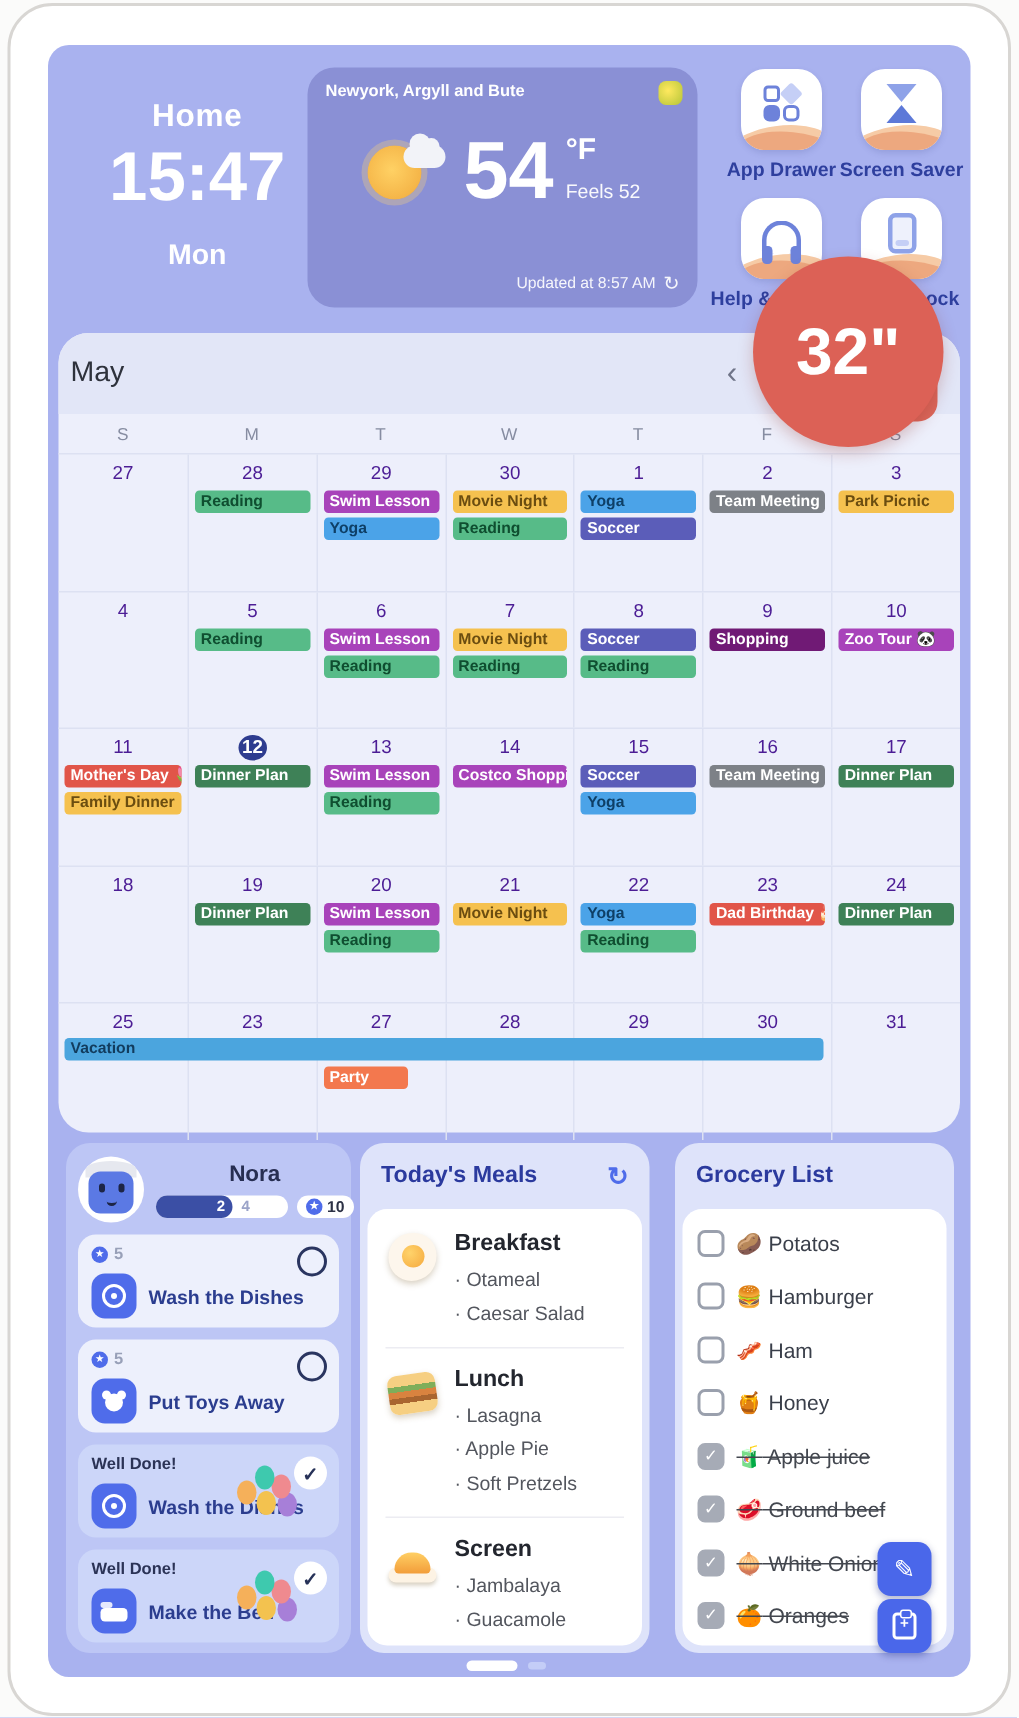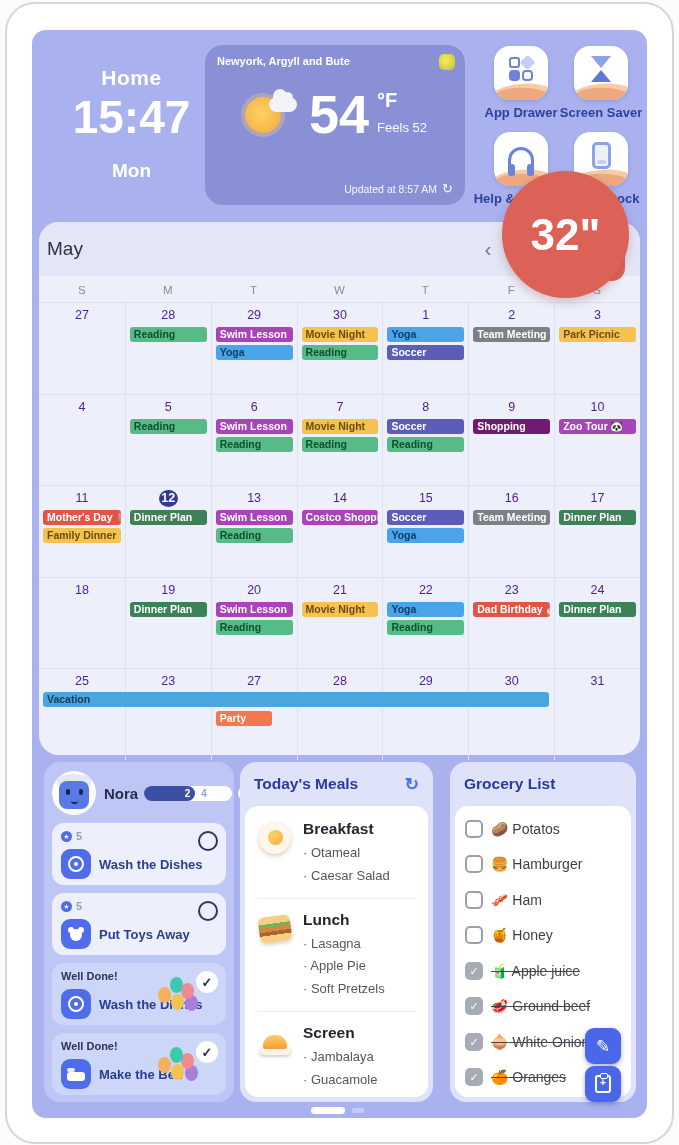--- a/index.html
+++ b/index.html
@@ -76,21 +76,21 @@
 
   
   .panel{position:absolute;top:732px;height:340px;border-radius:16px;box-sizing:border-box}
   .panel-ch{left:12px;width:190px;background:#bdc6f5;padding:9px 8px}
   .ch-head{display:flex;gap:8px;align-items:center}
   .avatar{width:44px;height:44px;background:#fff;border-radius:50%;position:relative;flex:none;overflow:hidden}
   .avatar:before{content:"";position:absolute;left:5px;top:3px;width:34px;height:11px;background:#e6e8ef;border-radius:50% 50% 0 0}
   .av-face{position:absolute;left:7px;top:10px;width:30px;height:28px;background:#5b79e4;border-radius:8px}
   .av-face:before{content:"";position:absolute;left:7px;top:8px;width:4px;height:6px;background:#1d2546;border-radius:2px;box-shadow:13px 0 0 #1d2546}
   .av-face:after{content:"";position:absolute;left:12px;top:17px;width:7px;height:4px;border-bottom:2px solid #1d2546;border-radius:0 0 4px 4px}
-  .ch-right{flex:1;display:flex;flex-direction:row;align-items:center;gap:6px}
+  .ch-right{flex:1;display:flex;flex-direction:column;align-items:center;gap:6px}
   .ch-name{font-size:15px;font-weight:bold;color:#272e52}
   .ch-row{display:flex;gap:6px;align-items:center}
   .pbar{width:88px;height:15px;background:#fff;border-radius:8px;position:relative}
   .pfill{position:absolute;left:0;top:0;bottom:0;width:58%;background:#3b4fa5;border-radius:8px;color:#fff;font-size:10px;font-weight:bold;display:flex;align-items:center;justify-content:flex-end;padding-right:5px;box-sizing:border-box}
   .ptot{position:absolute;left:calc(58% + 6px);top:0;line-height:15px;font-size:10px;font-weight:bold;color:#9aa3c8}
   .cpill{height:15px;background:#fff;border-radius:8px;display:flex;align-items:center;gap:3px;padding:0 6px;font-size:10.5px;font-weight:bold;color:#2c3145}
   .coin{width:11px;height:11px;background:#4f6cea;border-radius:50%;color:#fff;font-size:7px;line-height:11px;text-align:center;flex:none;display:inline-block}
   .task{background:#edf0fc;border-radius:12px;height:62px;margin-top:8px;padding:7px 9px;box-sizing:border-box;position:relative}
   .task.done{background:#ccd6f9}
   .t-top{display:flex;align-items:center;gap:4px}

